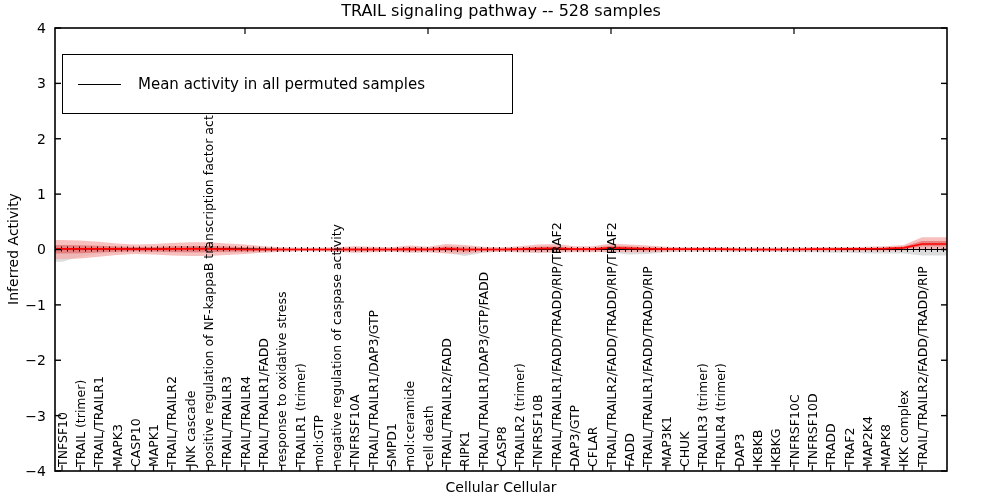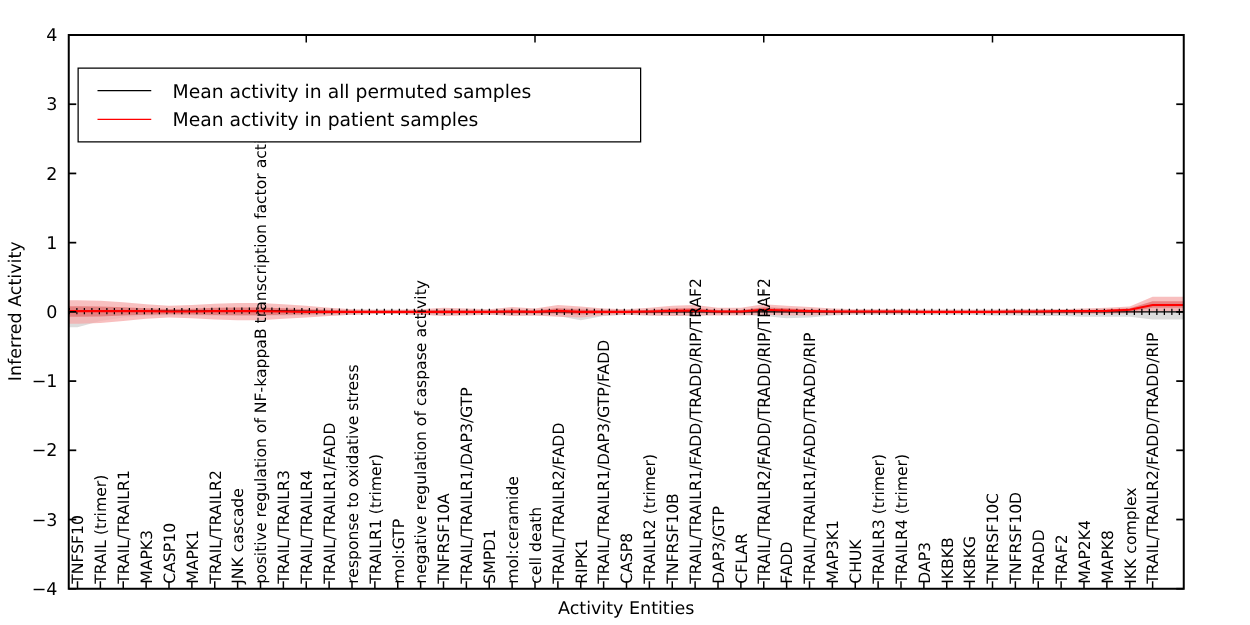--- a/index.html
+++ b/index.html
@@ -171,25 +171,22 @@
         <text x="816.9000000000001" y="467" text-anchor="start" transform="rotate(-90 816.9000000000001 467)" font-size="12.5" fill="#000000">TNFRSF10D</text>
         <text x="835.2" y="467" text-anchor="start" transform="rotate(-90 835.2 467)" font-size="12.5" fill="#000000">TRADD</text>
         <text x="853.5" y="467" text-anchor="start" transform="rotate(-90 853.5 467)" font-size="12.5" fill="#000000">TRAF2</text>
         <text x="871.8000000000001" y="467" text-anchor="start" transform="rotate(-90 871.8000000000001 467)" font-size="12.5" fill="#000000">MAP2K4</text>
         <text x="890.1" y="467" text-anchor="start" transform="rotate(-90 890.1 467)" font-size="12.5" fill="#000000">MAPK8</text>
         <text x="908.4000000000001" y="467" text-anchor="start" transform="rotate(-90 908.4000000000001 467)" font-size="12.5" fill="#000000">IKK complex</text>
         <text x="926.7" y="467" text-anchor="start" transform="rotate(-90 926.7 467)" font-size="12.5" fill="#000000">TRAIL/TRAILR2/FADD/TRADD/RIP</text>
       </g>
       <rect x="55" y="28" width="892" height="443" fill="none" stroke="#000000" stroke-width="1.6"></rect>
     </svg>
+  <div class="chart-title">TRAIL signaling pathway -- 528 samples</div>
   <div class="ylabel">Inferred Activity</div>
-  <div class="xlabel">Activity Entities</div>
+  <div class="xlabel">Cellular Cellular</div>
   <div class="legend">
     <div class="legend-row">
       <span class="legend-line"></span>
       <span class="legend-label">Mean activity in all permuted samples</span>
     </div>
-    <div class="legend-row">
-      <span class="legend-line red"></span>
-      <span class="legend-label">Mean activity in patient samples</span>
-    </div>
   </div>
 </div>
 
 </body></html>

